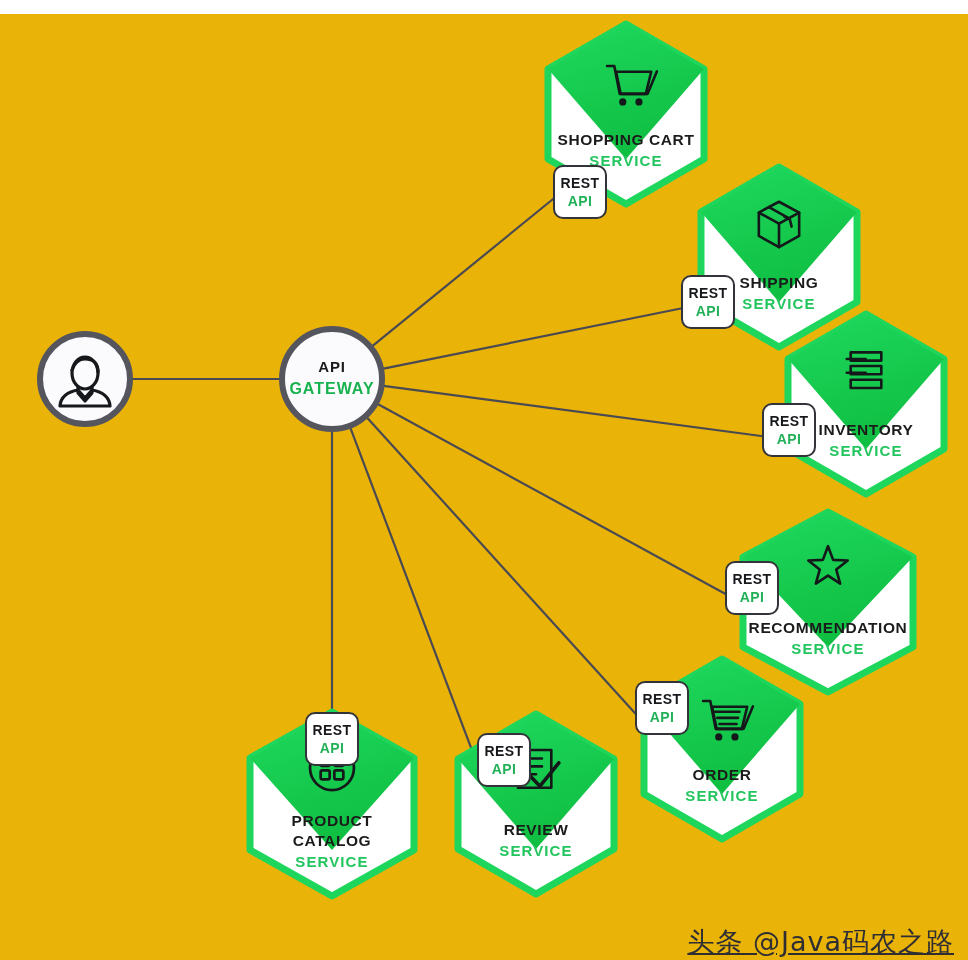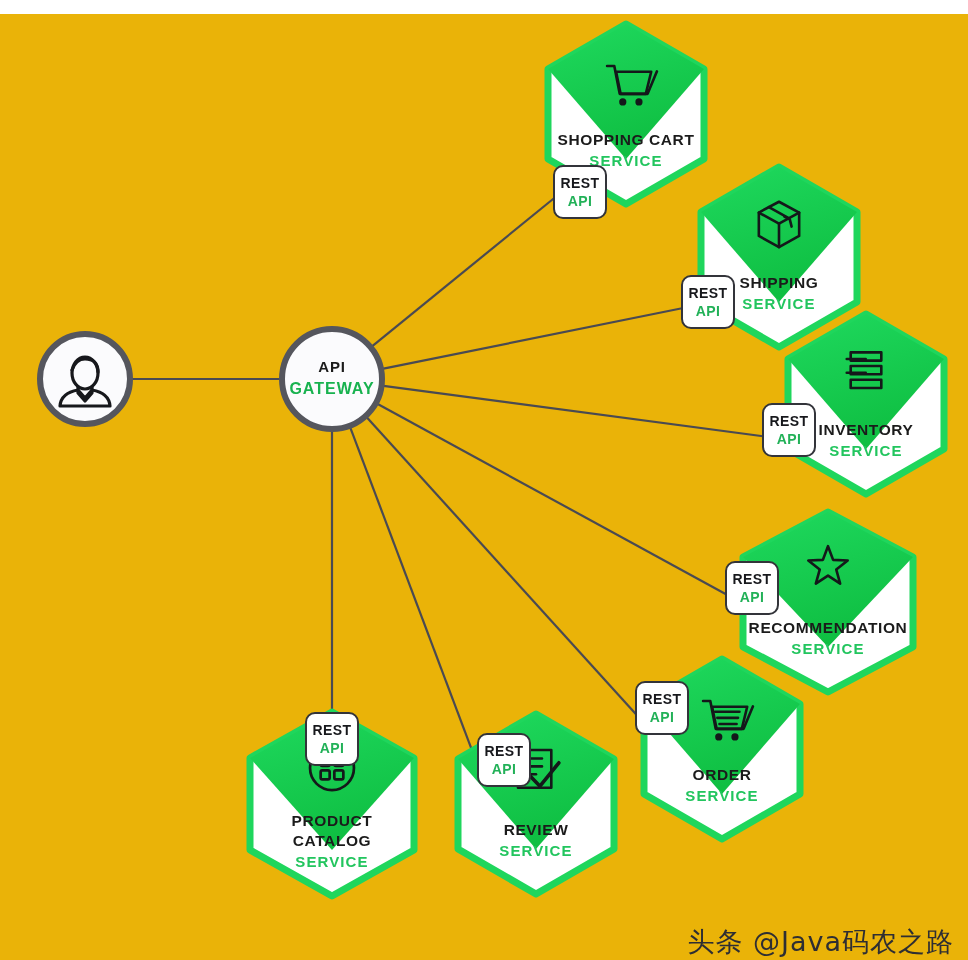--- a/index.html
+++ b/index.html
@@ -80,20 +80,21 @@
   .watermark {
     position: absolute;
     right: 14px;
     bottom: 14px;
     font-family: "DejaVu Sans", sans-serif;
     font-size: 27px;
     color: #2e2e33;
     letter-spacing: 1px;
     white-space: nowrap;
     user-select: none;
+    text-decoration: underline;
   }
 </style>
 </head>
 <body>
 
 <div id="stage">
 
   <svg id="diagram" viewBox="0 0 968 960">
     <defs>
       <linearGradient id="hexGrad" x1="0" y1="0" x2="0.35" y2="1">

